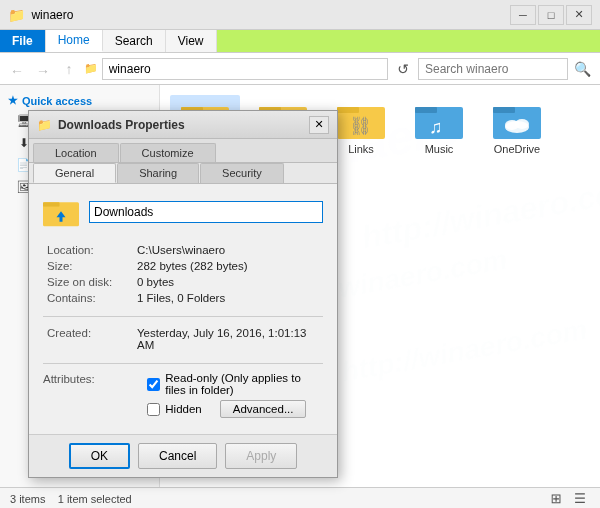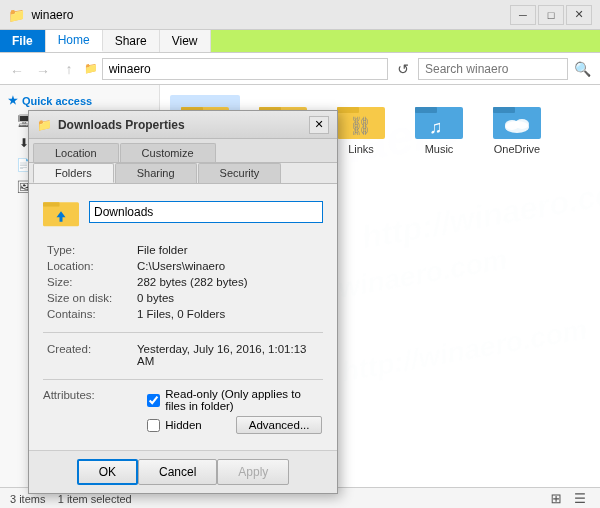--- a/index.html
+++ b/index.html
@@ -378,20 +378,21 @@
       border: 1px solid #aaa;
       font-size: 11.5px;
       cursor: pointer;
       border-radius: 2px;
     }
 
     
     .dialog-footer {
       display: flex;
       justify-content: center;
+      gap: 8px;
       padding: 8px;
       background: #e8e8e8;
       border-top: 1px solid #ccc;
     }
     .footer-btn {
       padding: 4px 20px;
       background: linear-gradient(to bottom, #f5f5f5, #e0e0e0);
       border: 1px solid #aaa;
       font-size: 12px;
       cursor: pointer;
@@ -428,21 +429,21 @@
     <button class="title-bar-btn">─</button>
     <button class="title-bar-btn">□</button>
     <button class="title-bar-btn close">✕</button>
   </div>
 </div>
 
 <div class="ribbon">
   <div class="ribbon-tabs">
     <div class="ribbon-tab">File</div>
     <div class="ribbon-tab active">Home</div>
-    <div class="ribbon-tab">Share</div>
+    <div class="ribbon-tab">Search</div>
     <div class="ribbon-tab">View</div>
   </div>
 </div>
 
 <div class="address-bar">
   <button class="nav-btn disabled">←</button>
   <button class="nav-btn disabled">→</button>
   <button class="nav-btn disabled">↑</button>
   <span style="font-size:11px;color:#666;">📁</span>
   <input class="address-input" type="text" value="winaero" style="">
@@ -580,43 +581,39 @@
       </div>
       <button class="dialog-close">✕</button>
     </div>
 
     <div class="dialog-tabs" style="background:#e0e0e0;padding:4px 4px 0;gap:1px;">
       <div class="dialog-tab">Location</div>
       <div class="dialog-tab">Customize</div>
     </div>
 
     <div class="dialog-tabs" style="background:#e8e8e8;padding:0 4px;gap:1px;border-top:none;">
-      <div class="dialog-tab active">Folders</div>
+      <div class="dialog-tab active">General</div>
       <div class="dialog-tab">Sharing</div>
       <div class="dialog-tab">Security</div>
     </div>
 
     <div class="dialog-content">
 
       <div class="folder-name-row">
         <svg class="folder-icon-sm" viewBox="0 0 48 42">
           <rect x="0" y="8" width="48" height="30" rx="2" fill="#f7c948"></rect>
           <rect x="0" y="8" width="22" height="6" rx="1" fill="#e6b730"></rect>
           <path d="M0 14 L48 14 L48 38 Q48 40 46 40 L2 40 Q0 40 0 38 Z" fill="#f7c948"></path>
           <polygon points="24,20 30,28 26,28 26,34 22,34 22,28 18,28" fill="#0078d7"></polygon>
         </svg>
         <input class="folder-name-input" type="text" value="Downloads" style="">
       </div>
 
       <table class="info-table">
         <tbody>
-            <tr>
-          <td>Type:</td>
-          <td>File folder</td>
-        </tr>
         <tr>
           <td>Location:</td>
           <td>C:\Users\winaero</td>
         </tr>
         <tr>
           <td>Size:</td>
           <td>282 bytes (282 bytes)</td>
         </tr>
         <tr>
           <td>Size on disk:</td>
@@ -642,21 +639,21 @@
 
       <div class="divider"></div>
 
       <div class="attr-row">
         <div class="attr-label">Attributes:</div>
         <div class="attr-options">
           <div class="checkbox-row">
             <input type="checkbox" id="cb-readonly" checked="" style="">
             <label for="cb-readonly">Read-only (Only applies to files in folder)</label>
           </div>
-          <div style="display:flex;align-items:center;gap:24px;">
+          <div style="display:flex;align-items:center;gap:8px;">
             <div class="checkbox-row">
               <input type="checkbox" id="cb-hidden" style="">
               <label for="cb-hidden">Hidden</label>
             </div>
             <button class="advanced-btn">Advanced...</button>
           </div>
         </div>
       </div>
     </div>
 

